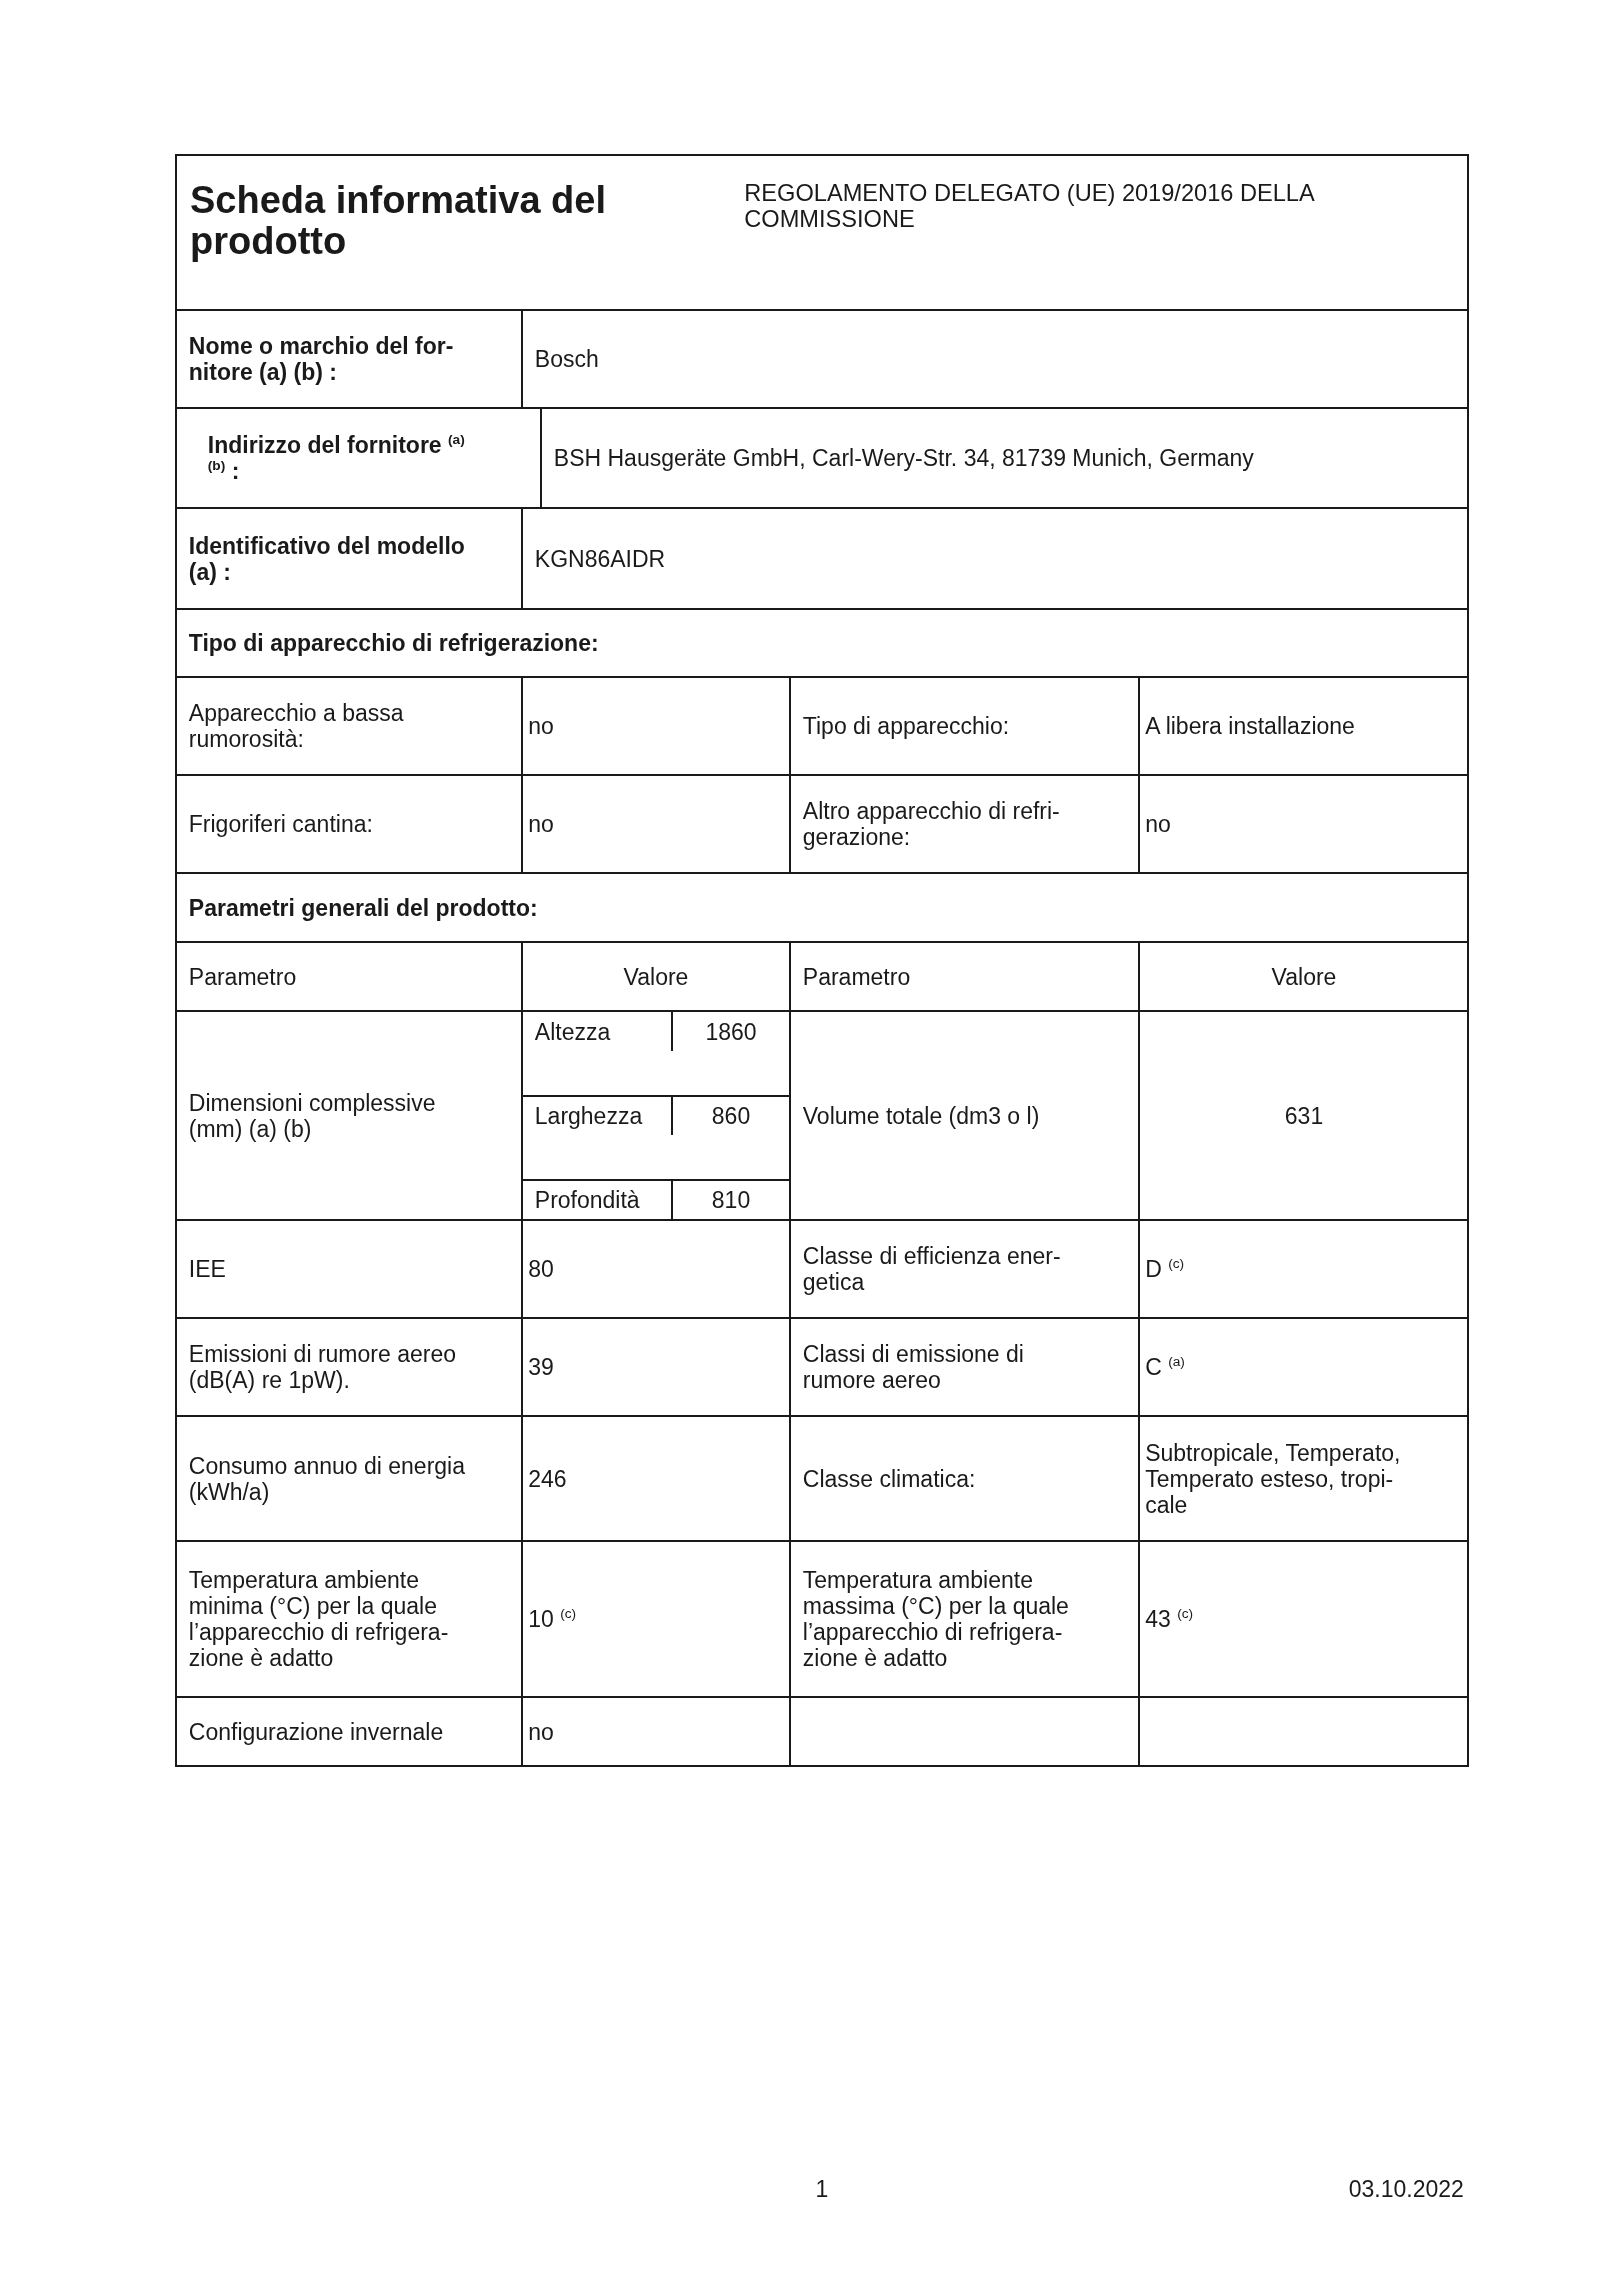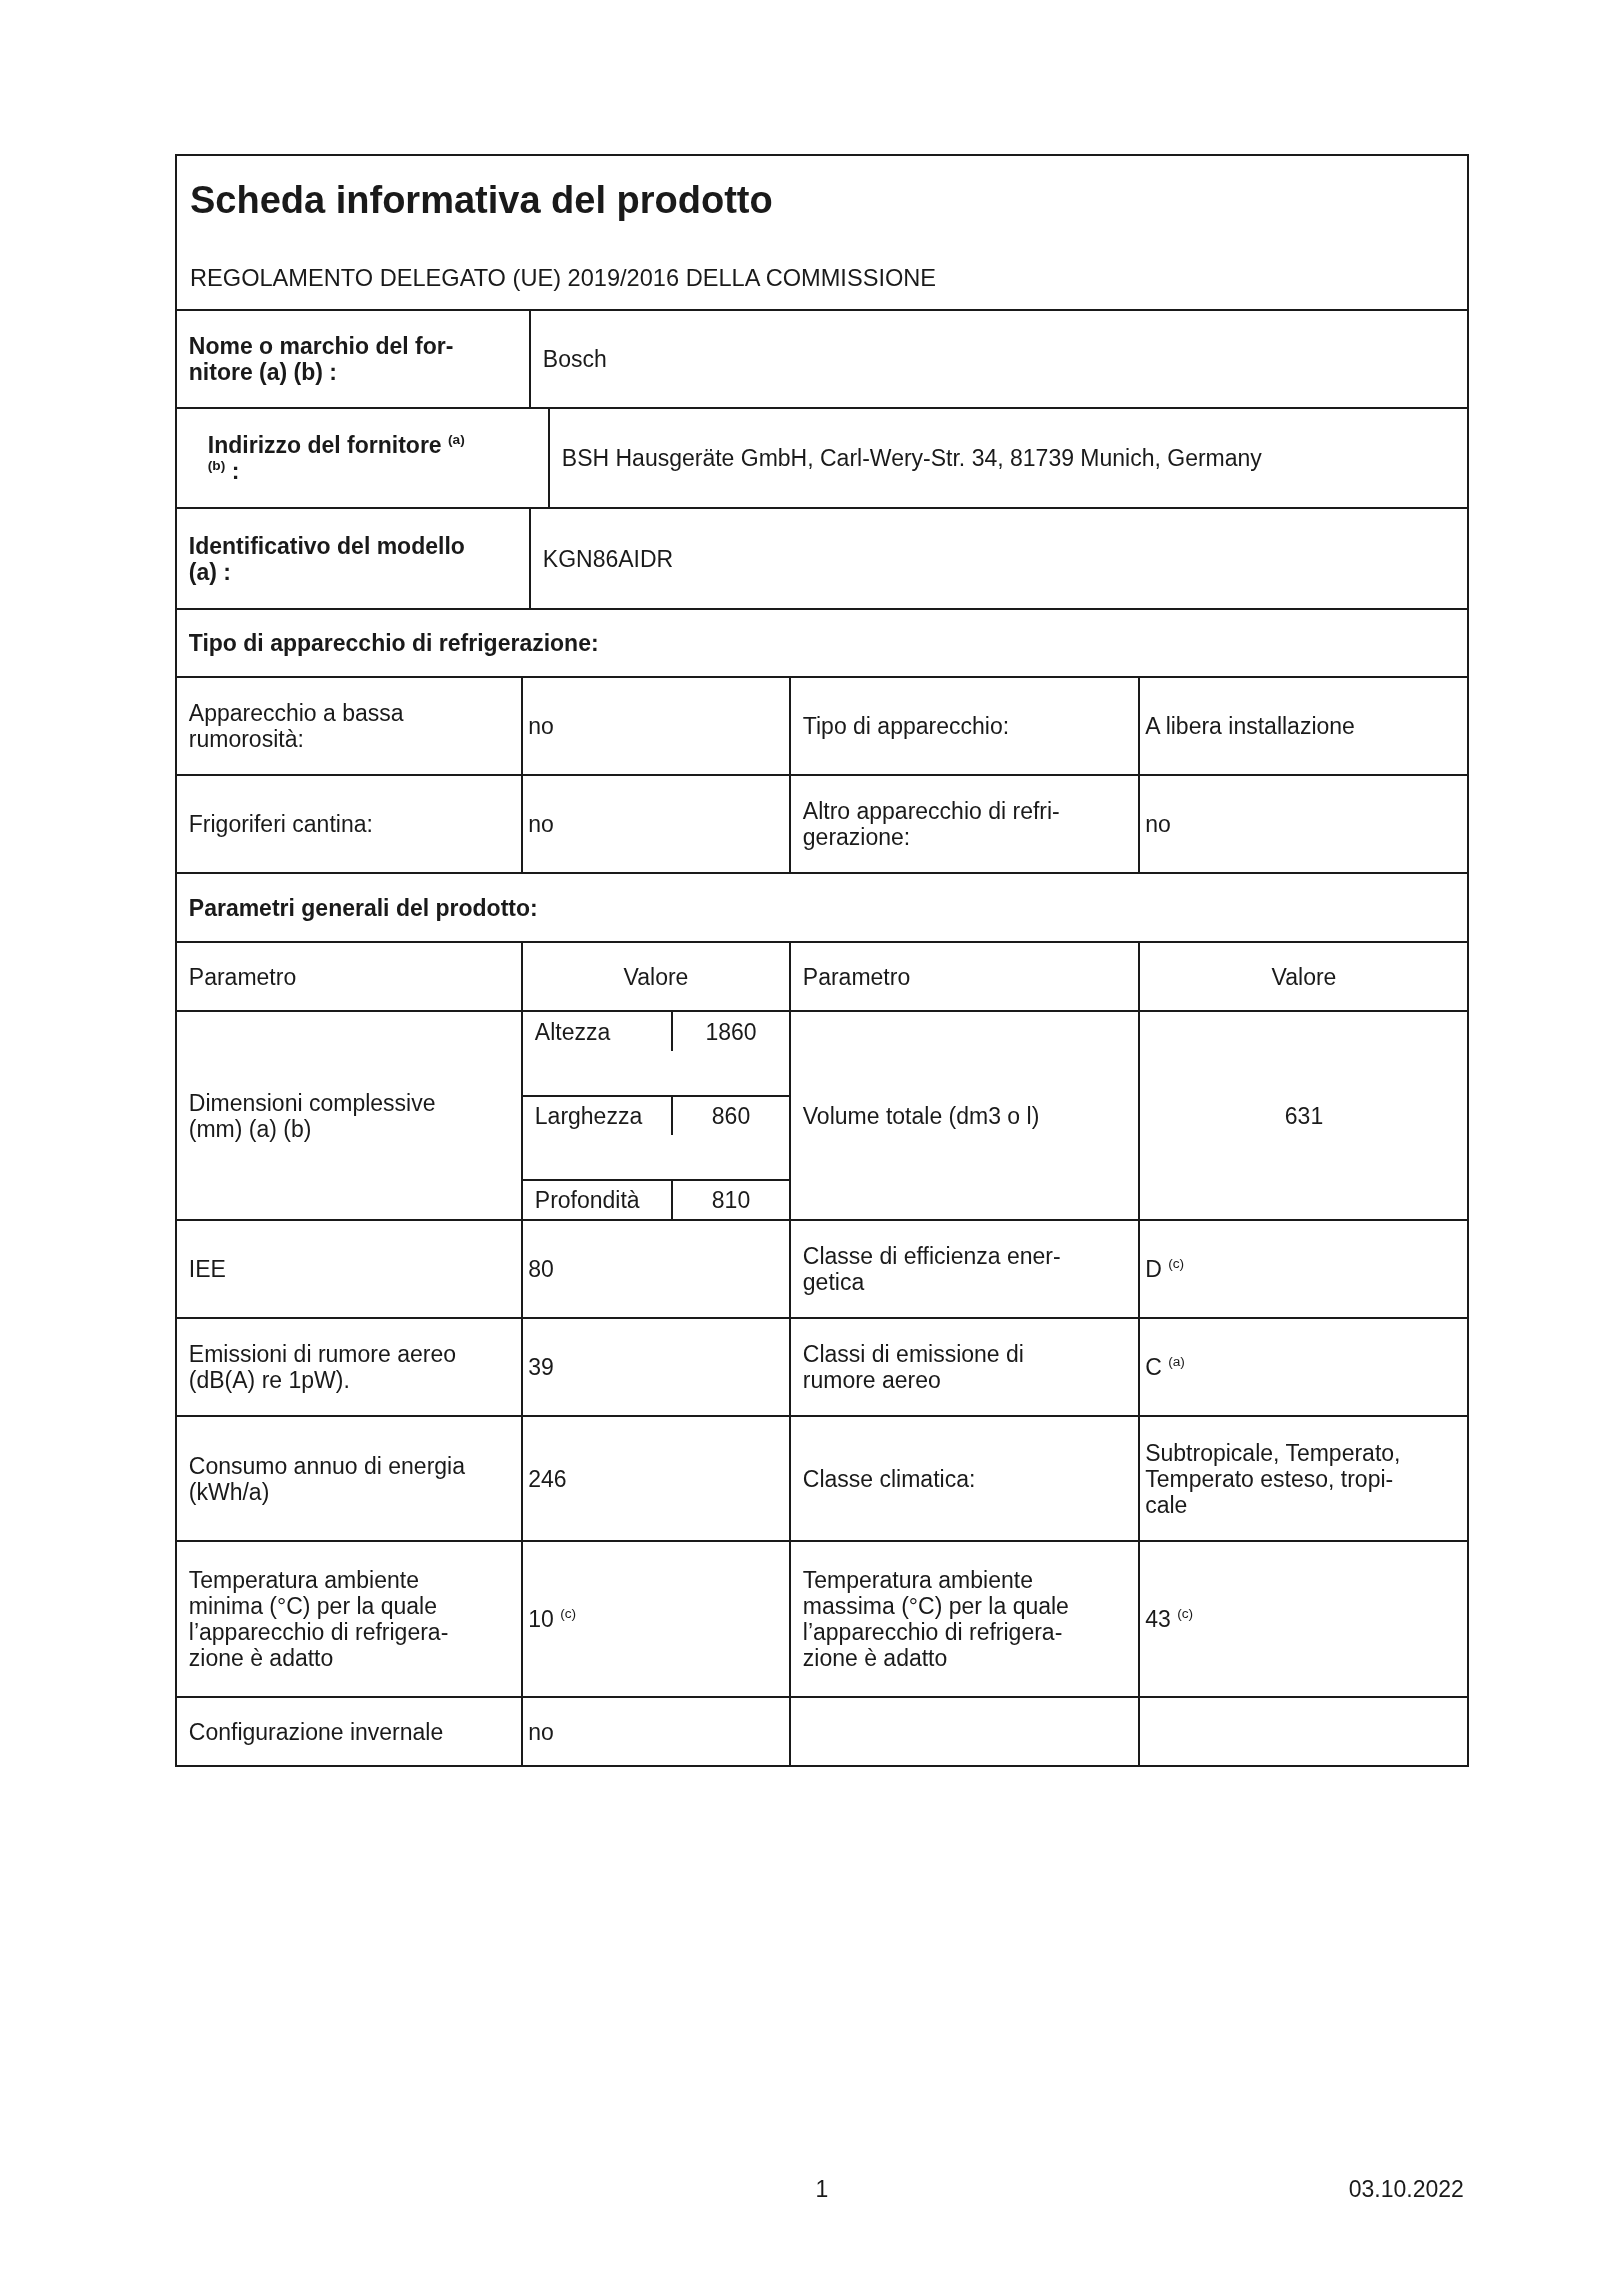--- a/index.html
+++ b/index.html
@@ -10,35 +10,35 @@
     background:var(--paper);
     font-family:"Liberation Sans","DejaVu Sans",sans-serif;
     color:var(--ink); font-size:23px; line-height:26px;
   }
   .doc-table {
     position:absolute; left:175px; top:154px; width:1294px;
     border:2px solid var(--ink); box-sizing:border-box; background:var(--paper);
   }
   .row { display:grid; box-sizing:border-box; }
   .cols4 { grid-template-columns:344px 268px 349px 330px; }
-  .cols2 { grid-template-columns:344px 947px;gap:8px; }
+  .cols2 { grid-template-columns:344px 947px; }
   .cols1 { grid-template-columns:1290px; }
   .bt4 { border-top:2.6px solid var(--ink); }
   .rh104 { height:68px; } .rh105 { height:69px; } .rh106 { height:69px; }
   .rh150 { height:98px; } .rh153 { height:100px;padding-left:19px; } .rh155 { height:101px; }
   .rh191 { height:125px; } .rh238 { height:156px; } .rh319 { height:209px; }
   .c { box-sizing:border-box; display:flex; flex-direction:column; justify-content:center;
        align-items:flex-start; text-align:left; padding:6.5px 11.8px; overflow:hidden; }
   .c > div { width:100%; }
   .bl { border-left:2px solid var(--ink); }
   .ctr { align-items:center; text-align:left; padding:6.5px 5.2px; }
   .b { font-weight:bold; }
   sup { font-size:13.7px; line-height:0; vertical-align:9.2px; }
   
-  .r-title { height:153px; display:flex; flex-direction:column;
+  .r-title { height:153px; display:flex; 
              justify-content:space-between; padding:23.6px 13px 18.3px; box-sizing:border-box; }
   .title { font-size:38px; line-height:41px; font-weight:bold; }
   .subtitle { font-size:23.6px; line-height:26px; }
   
   .sub { padding:0; display:flex; justify-content:flex-start;gap:44px; }
   .subrow { display:grid; grid-template-columns:148px 118px; height:69px; box-sizing:border-box; }
   .subrow + .subrow { border-top:2px solid var(--ink); }
   .subname { display:flex; align-items:center; padding:0 11.8px; box-sizing:border-box; }
   .subval { display:flex; align-items:center; justify-content:center;
             border-left:2px solid var(--ink); box-sizing:border-box; }

